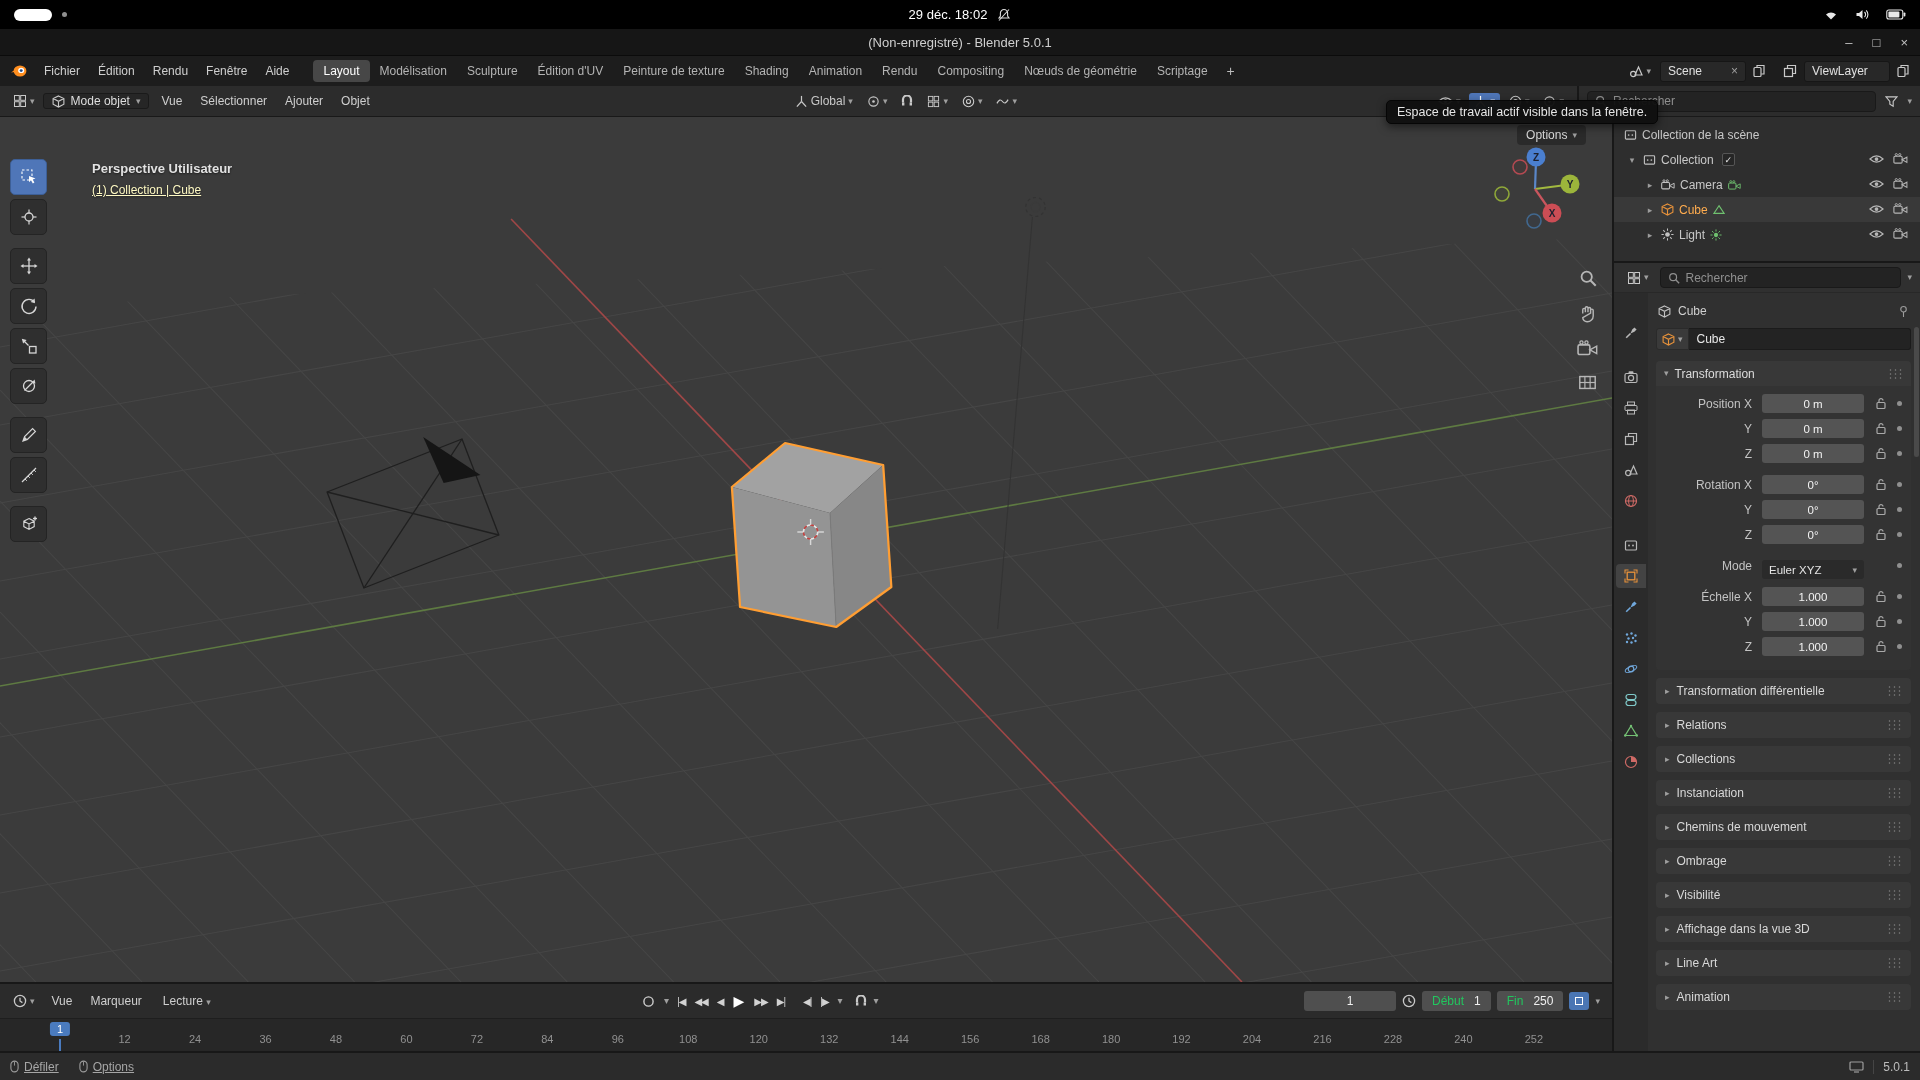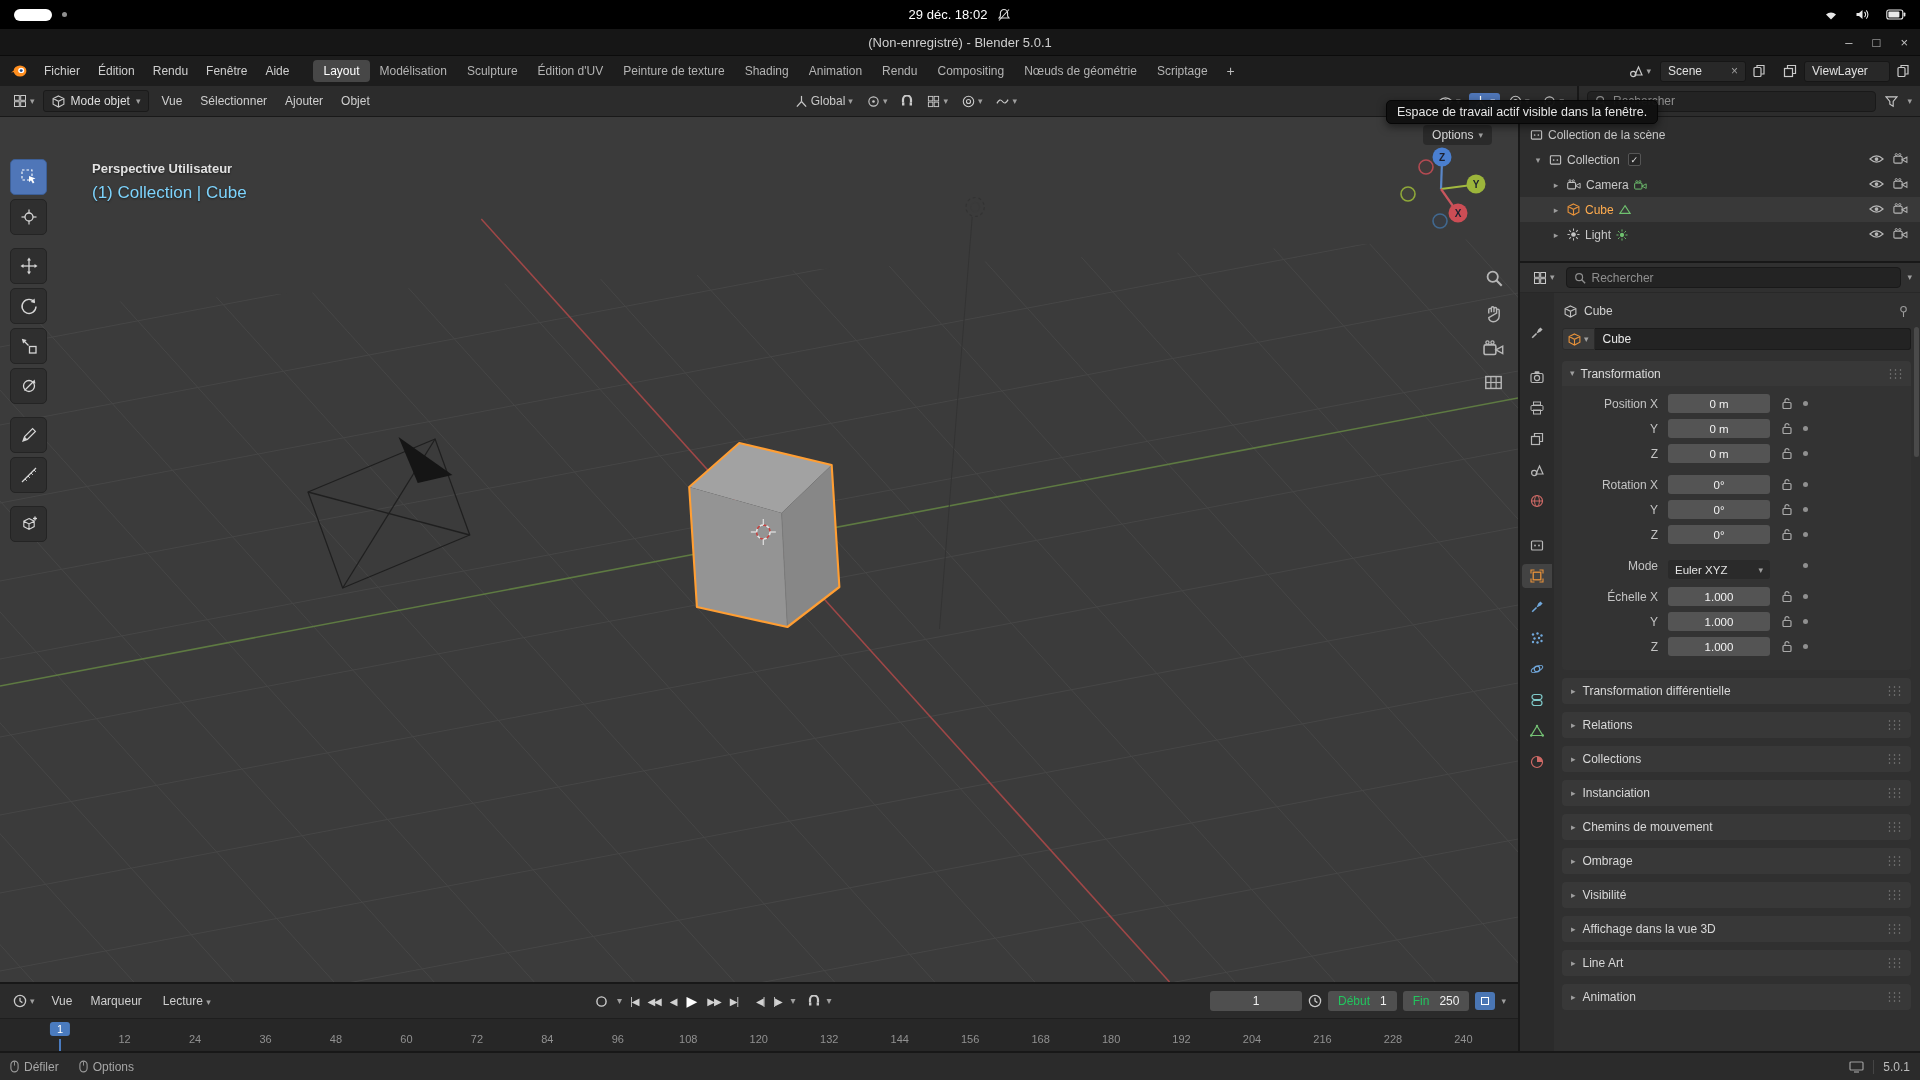--- a/index.html
+++ b/index.html
@@ -34,47 +34,47 @@
   .hbtn.blue { background:#4f76b8; color:#fff; }
   .id-field { display:flex; align-items:center; gap:6px; background:#282828; border:1px solid #161616; border-radius:3px; height:21px; padding:0 7px; color:#e0e0e0; min-width:86px; }
   .id-field .x { margin-left:auto; color:#9f9f9f; }
   .carret { color:#9f9f9f; font-size:9px; line-height:1; }
   .iconbtn { display:inline-flex; align-items:center; padding:2px 3px; color:#c9c9c9; }
 
   
   .toolrow { height:31px; display:flex; flex:0 0 auto; background:#2c2c2c; border-bottom:1px solid #191919; }
   .vp-header { flex:1; display:flex; align-items:center; padding:0 8px; gap:3px; min-width:0; }
   .ol-header { width:343px; border-left:2px solid #181818; display:flex; align-items:center; padding:0 8px; gap:6px; }
-  .widget { display:inline-flex; align-items:center; gap:6px; background:#262626; border:1px solid #1a1a1a; border-radius:3px; height:22px; padding:0 8px; color:#dedede; white-space:nowrap; }
+  .widget { display:inline-flex; align-items:center; gap:6px; background:#262626; border:1px solid #1a1a1a; border-radius:3px; height:16px; padding:0 8px; color:#dedede; white-space:nowrap; }
   #vp-menus { display:flex; }
   .hgroup { display:flex; align-items:center; gap:4px; }
   .search-field { flex:1; height:21px; background:#232323; border:1px solid #191919; border-radius:4px; display:flex; align-items:center; gap:6px; padding:0 7px; color:#8f8f8f; min-width:0; }
 
   
   .main { flex:1; display:flex; min-height:0; }
   .left-stack { flex:1; display:flex; flex-direction:column; min-width:0; }
   .viewport { position:relative; flex:1; background:#3b3b3b; overflow:hidden; }
   .vp-svg { position:absolute; inset:0; width:100%; height:100%; }
   .vp-label { position:absolute; left:92px; top:44px; font-size:13px; color:#e2e2e2; text-shadow:0 1px 2px rgba(0,0,0,.55);font-weight:bold; }
-  .vp-crumb { position:absolute; left:92px; top:66px; font-size:17px; color:#7dd3fc; text-shadow:0 1px 2px rgba(0,0,0,.5); }
+  .vp-crumb { position:absolute; left:92px; top:66px; font-size:12px; color:#fef9c3; text-shadow:0 1px 2px rgba(0,0,0,.5);text-decoration:underline; }
   .options-btn { position:absolute; right:26px; top:8px; background:rgba(40,40,40,.85); border-radius:4px; padding:3px 9px; display:flex; align-items:center; gap:5px; color:#d8d8d8; }
   .left-toolbar { position:absolute; left:10px; top:42px; display:flex; flex-direction:column; gap:4px; }
   .tool-btn { width:37px; height:36px; background:#2f2f2f; border:1px solid #242424; border-radius:5px; display:flex; align-items:center; justify-content:center; color:#d6d6d6; }
   .tool-btn.active { background:#4f76b8; border-color:#3d5f96; color:#fff; }
   .tool-btn.gapafter { margin-bottom:9px; }
   .gizmo { position:absolute; right:30px; top:24px; }
   .gizmo text { font-size:10px; font-weight:bold; fill:#1d2130; text-anchor:middle; }
   .vp-nav { position:absolute; right:14px; top:152px; display:flex; flex-direction:column; gap:17px; align-items:center; color:#c4c4c4; opacity:.9; }
   .vpn { display:flex; }
 
   
   .tooltip { position:absolute; left:1386px; top:100px; z-index:60; background:rgba(16,16,16,.96); border:1px solid #060606; border-radius:5px; padding:4px 10px; color:#e6e6e6; font-size:12.5px; box-shadow:0 3px 8px rgba(0,0,0,.5); white-space:nowrap; }
 
   
-  .rightcol { width:402px; border-left:2px solid #181818; display:flex; flex-direction:column; background:#303030; }
+  .rightcol { width:308px; border-left:2px solid #181818; display:flex; flex-direction:column; background:#303030; }
   .outliner { height:146px; background:#2e2e2e; border-bottom:2px solid #181818; padding-top:5px; overflow:hidden; }
   .ol-row { height:25px; display:flex; align-items:center; gap:5px; padding:0 8px; color:#c8c8c8; white-space:nowrap; }
   .ol-row.sel { background:rgba(255,255,255,.055); }
   .ol-label { font-size:12px; }
   .ol-label.orange { color:#ffac4e; }
   .tw { width:12px; color:#9c9c9c; font-size:9px; text-align:center; }
   .oli { display:flex; color:#c2c2c2; }
   .oli.orange { color:#e8923a; }
   .oli.green { color:#6fc16f; }
   .ol-check { width:13px; height:13px; background:#262626; border:1px solid #555; border-radius:2px; font-size:9px; color:#e6e6e6; display:flex; align-items:center; justify-content:center; margin-left:3px; }
@@ -126,21 +126,21 @@
   .f-lab { color:#22c55e; }
   .chip { width:20px; height:18px; background:#4a76b4; border-radius:3px; display:flex; align-items:center; justify-content:center; }
   .chip i { width:8px; height:8px; border:1.5px solid #fff; display:block; }
   .tl-ruler { flex:1; position:relative; background:#272727; border-top:1px solid #1e1e1e; }
   .tick { position:absolute; bottom:6px; transform:translateX(-50%); color:#919191; font-size:11px; }
   .playhead { position:absolute; left:60px; top:3px; transform:translateX(-50%); background:#4a7bbf; color:#fff; border-radius:3px; padding:1px 7px; font-size:11px; z-index:2; }
   .playhead-line { position:absolute; left:59px; top:20px; bottom:0; width:2px; background:#4a7bbf; }
 
   
   .statusbar { height:29px; background:#2b2b2b; border-top:2px solid #181818; display:flex; align-items:center; padding:0 10px; gap:20px; color:#a6a6a6; flex:0 0 auto; }
-  .status-item { display:flex; gap:5px; }
+  .status-item { display:flex; gap:5px;text-decoration:underline; }
   .status-right { margin-left:auto; display:flex; align-items:center; gap:9px; color:#bdbdbd; }
   .sb-sep { width:1px; height:14px; background:#454545; }
 </style>
 </head>
 <body>
 
 <svg width="0" height="0" style="position:absolute">
 <defs>
   <symbol id="i-eye" viewBox="0 0 16 10">
         <path d="M1,5 Q8,-1.5 15,5 Q8,11.5 1,5 Z" fill="none" stroke="currentColor" stroke-width="1.2"></path>

